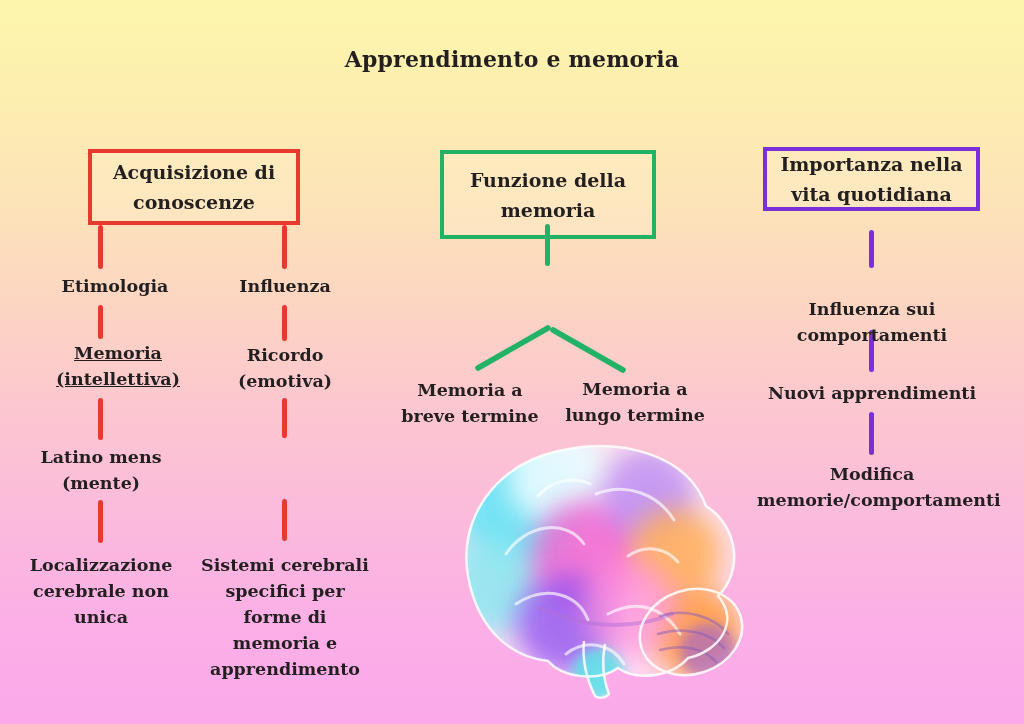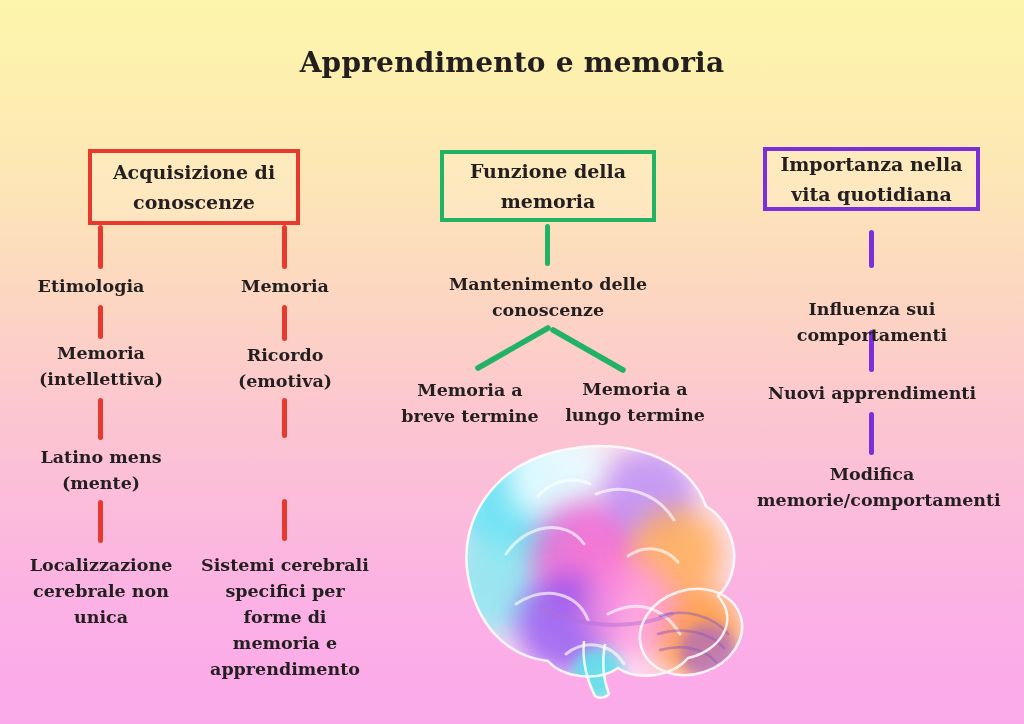--- a/index.html
+++ b/index.html
@@ -8,31 +8,31 @@
     width:1024px;height:724px;
     overflow:hidden;
     font-family:"DejaVu Serif","Liberation Serif",serif;
     color:#231f20;
     background:linear-gradient(180deg,
       #fdf5ac 0%, #fdeeb0 14%, #fce3b8 28%, #fcd5c2 42%,
       #fcc7cf 56%, #fbbadc 72%, #fbafe6 86%, #fba9ea 100%);
   }
   .title{
     position:absolute;top:46px;left:0;right:0;
-    text-align:center;font-size:28px;font-weight:700;letter-spacing:.2px;
+    text-align:center;font-size:22px;font-weight:700;letter-spacing:.2px;
   }
   .box{
     position:absolute;box-sizing:border-box;
     display:flex;align-items:center;justify-content:center;
     text-align:center;font-weight:700;font-size:19px;line-height:30px;
     background:rgba(255,244,214,0.25);
   }
   #box-red{left:88px;top:149px;width:212px;height:76px;border:4px solid #e8392e;}
   #box-red .inner{width:190px;}
-  #box-green{left:440px;top:150px;width:216px;height:72px;border:4px solid #22b266;}
+  #box-green{left:440px;top:150px;width:216px;height:89px;border:4px solid #22b266;}
   #box-green .inner{width:180px;}
   #box-purple{left:763px;top:147px;width:217px;height:64px;border:4px solid #7b2fd9;}
   #box-purple .inner{width:195px;}
 
   .node{
     position:absolute;transform:translateX(-50%);
     text-align:center;font-weight:700;font-size:17.5px;line-height:26px;
     white-space:normal;
   }
   .seg{position:absolute;width:5px;border-radius:3px;}
@@ -56,36 +56,35 @@
 
   <div class="seg red" style="left:98px;top:225px;height:44px;"></div>
   <div class="seg red" style="left:98px;top:305px;height:34px;"></div>
   <div class="seg red" style="left:98px;top:398px;height:42px;"></div>
   <div class="seg red" style="left:98px;top:500px;height:43px;"></div>
   <div class="seg red" style="left:282px;top:225px;height:44px;"></div>
   <div class="seg red" style="left:282px;top:305px;height:36px;"></div>
   <div class="seg red" style="left:282px;top:398px;height:40px;"></div>
   <div class="seg red" style="left:282px;top:499px;height:42px;"></div>
 
-  <div class="node" style="left:91px;top:273px;width:150px;">Etimologia</div>
-  <div class="node" style="left:101px;top:340px;width:125px;">Memoria (intellettiva)</div>
+  <div class="node" style="left:115px;top:273px;width:150px;">Etimologia</div>
+  <div class="node" style="left:118px;top:340px;width:125px;text-decoration:underline;">Memoria (intellettiva)</div>
   <div class="node" style="left:101px;top:444px;width:125px;">Latino mens (mente)</div>
   <div class="node" style="left:101px;top:552px;width:150px;">Localizzazione cerebrale non unica</div>
 
-  <div class="node" style="left:285px;top:273px;width:150px;">Memoria</div>
+  <div class="node" style="left:285px;top:273px;width:150px;">Influenza</div>
   <div class="node" style="left:285px;top:342px;width:115px;">Ricordo (emotiva)</div>
   <div class="node" style="left:285px;top:552px;width:175px;">Sistemi cerebrali specifici per forme di memoria e apprendimento</div>
 
   <div class="box" id="box-green">
     <div class="inner">Funzione della memoria</div>
   </div>
 
   <div class="seg green" style="left:545px;top:224px;height:42px;"></div>
 
-  <div class="node" style="left:548px;top:271px;width:210px;">Mantenimento delle conoscenze</div>
 
   <svg class="vlines" width="185" height="65">
     <line x1="93" y1="10" x2="23" y2="50" stroke="#22b266" stroke-width="5.5" stroke-linecap="round"></line>
     <line x1="98" y1="12" x2="168" y2="52" stroke="#22b266" stroke-width="5.5" stroke-linecap="round"></line>
   </svg>
 
   <div class="node" style="left:470px;top:377px;width:160px;">Memoria a breve termine</div>
   <div class="node" style="left:635px;top:376px;width:160px;">Memoria a lungo termine</div>
 
   <div class="box" id="box-purple">

